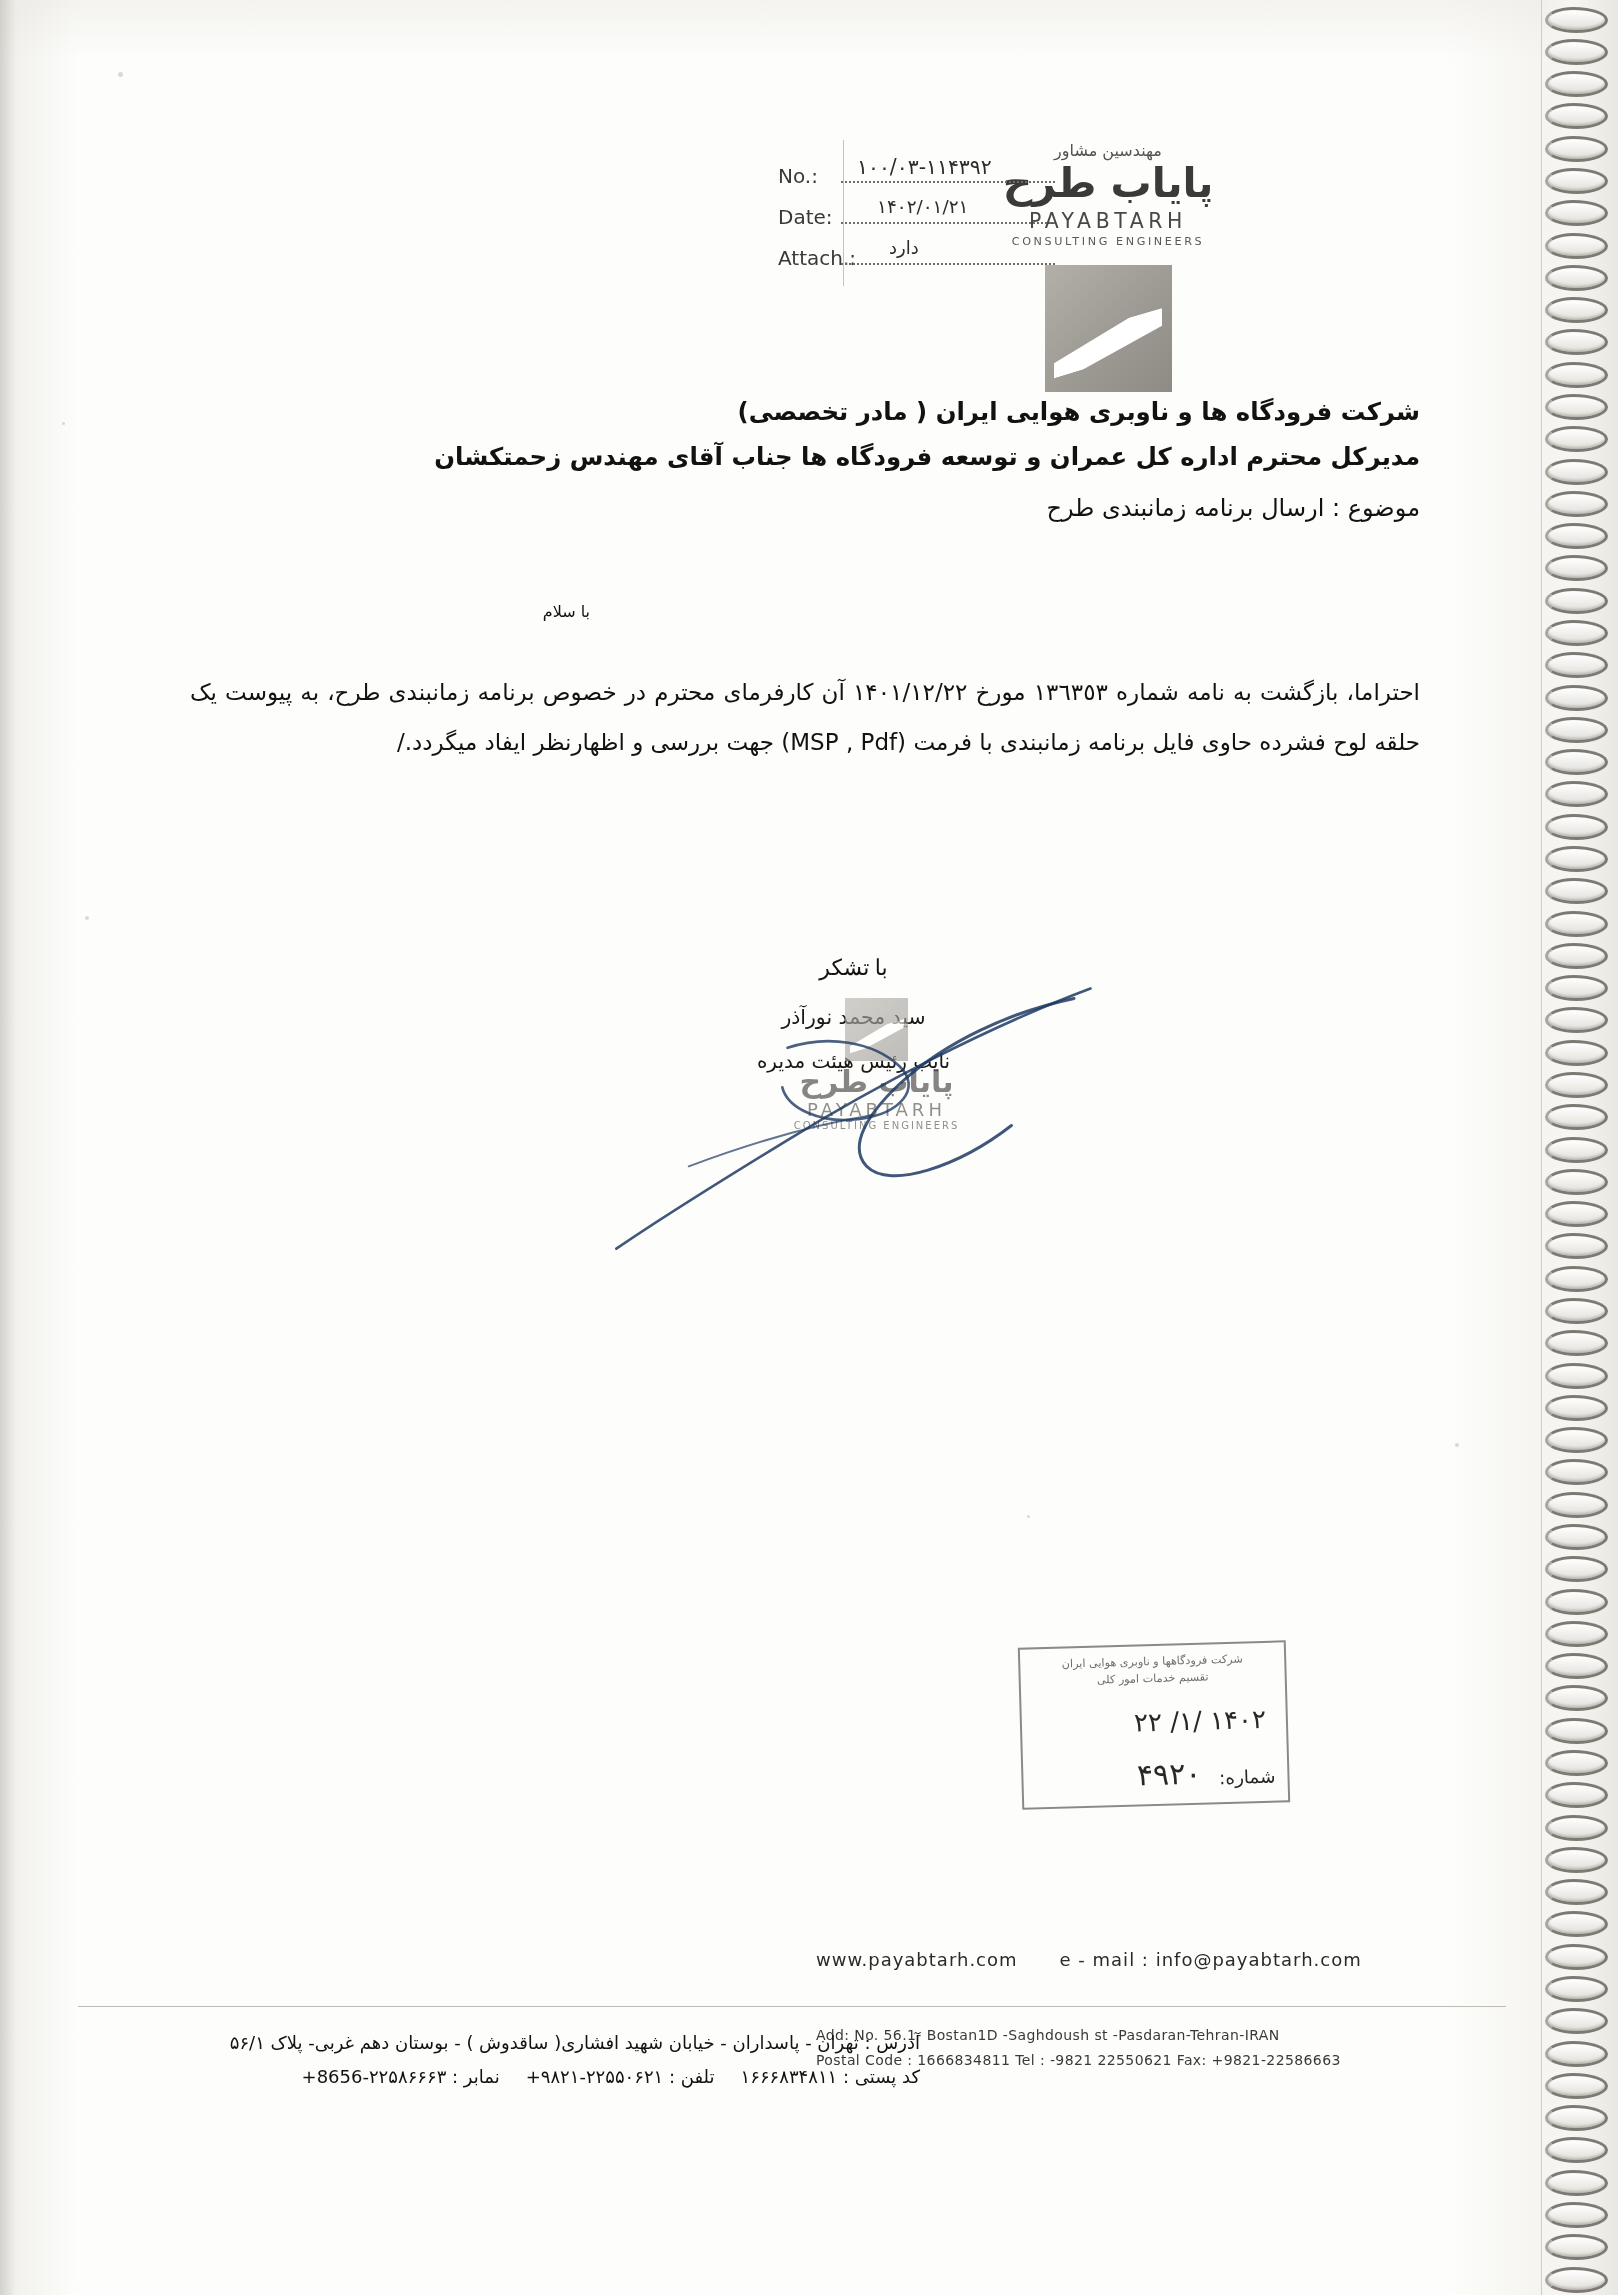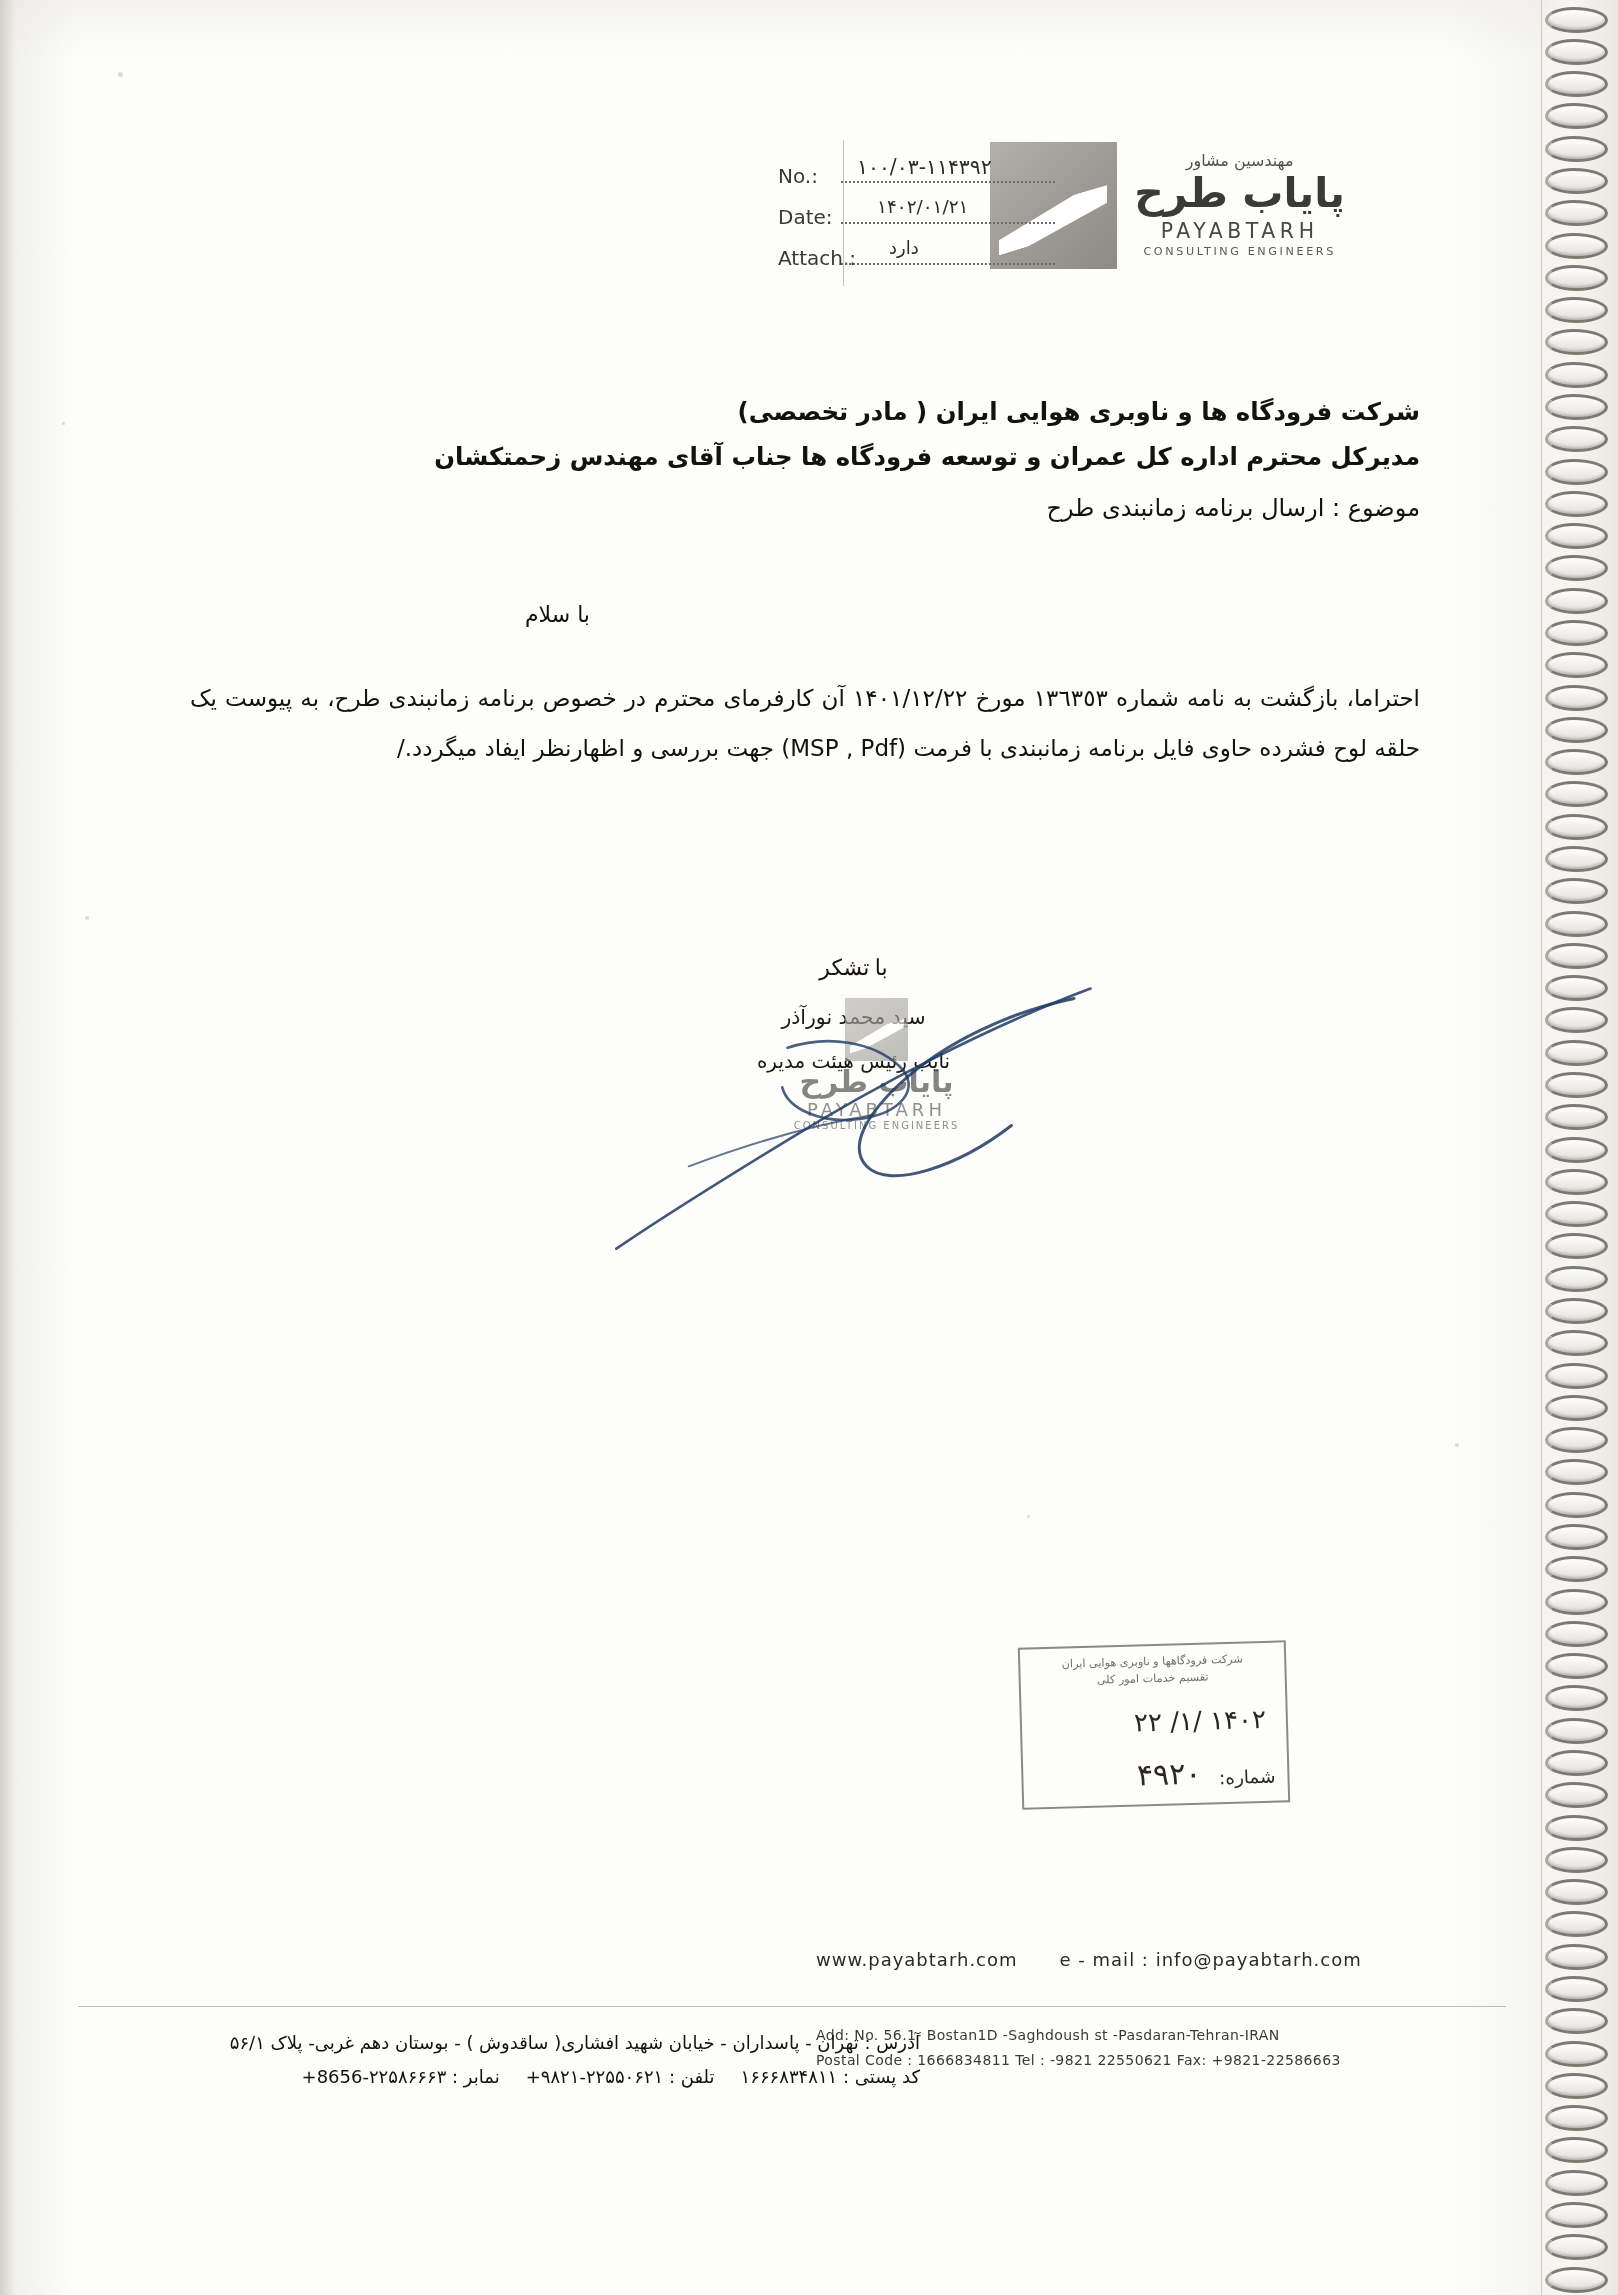--- a/index.html
+++ b/index.html
@@ -71,21 +71,21 @@
     box-shadow: inset 0 -2px 2.6px rgba(0,0,0,.18);
   }
 
   
   .letterhead {
     position: absolute;
     top: 142px;
     right: 273px;
     width: 474px;
     display: flex;
-    flex-direction: row;
+    flex-direction: column;
     align-items: center;
     justify-content: flex-start;
     gap: 17px;
   }
   .logo-mark {
     width: 127px;
     height: 127px;
     background: linear-gradient(135deg, #b3b0aa 0%, #9d9a94 55%, #8e8b85 100%);
     position: relative;
     flex: 0 0 auto;
@@ -203,21 +203,21 @@
     letter-spacing: 0px;
   }
   .line-project,
   .line-subject {
     font-size: 24px;
     line-height: 1.9;
     margin-top: 6.6px;
   }
   .salutation {
     margin-top: 71px;
-    font-size: 22px;
+    font-size: 16px;
     padding-right: 830px;
   }
   .paragraph {
     margin-top: 47px;
     font-size: 23px;
     line-height: 2.15;
     text-align: justify;
   }
 
   

